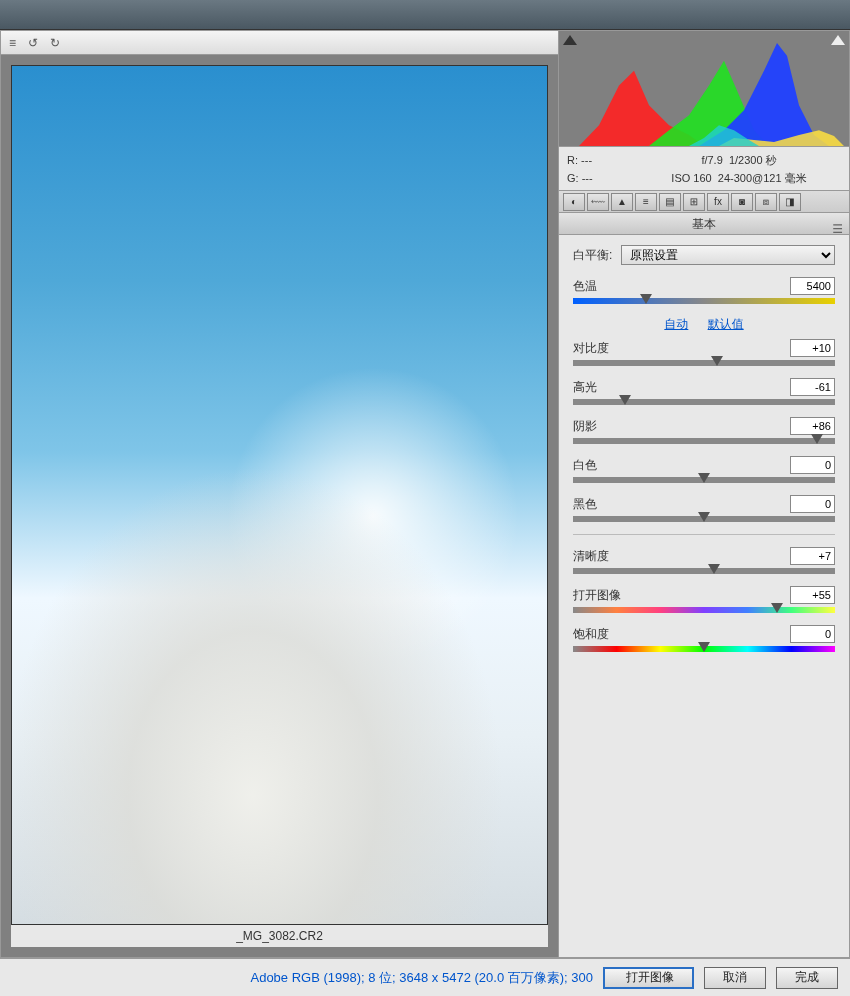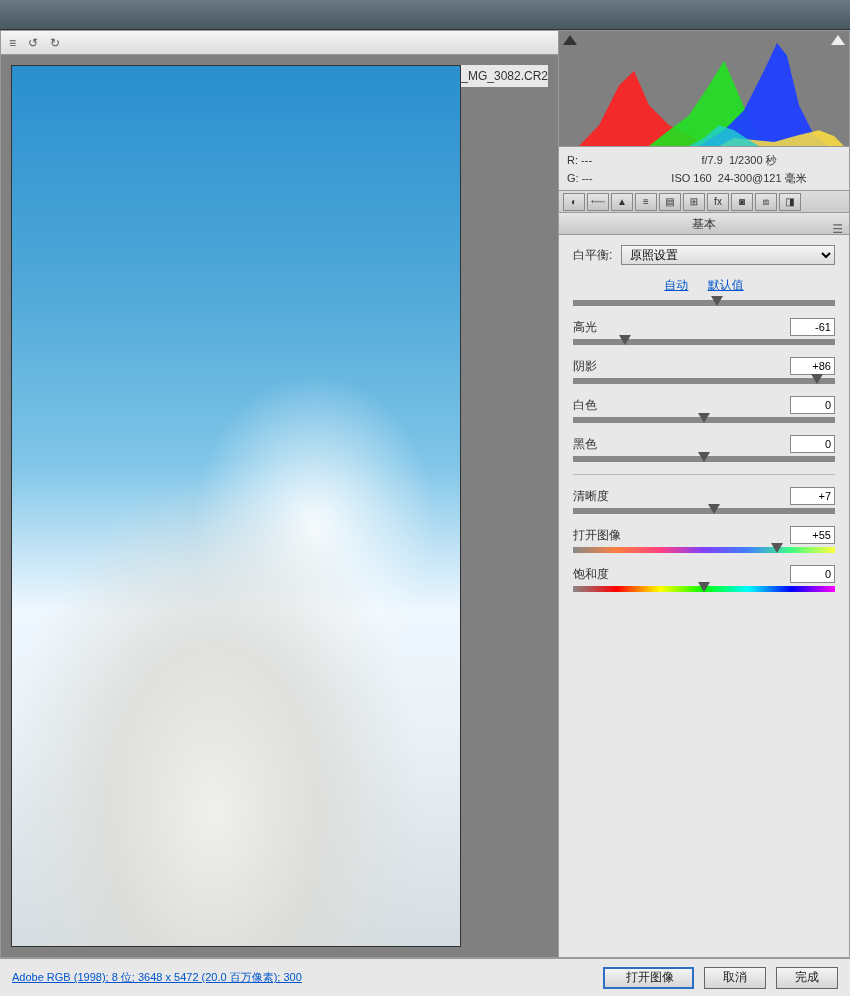--- a/index.html
+++ b/index.html
@@ -3,21 +3,21 @@
 <meta charset="utf-8">
 <style>
 * { box-sizing: border-box; margin: 0; padding: 0; font-family: "Microsoft YaHei", sans-serif; }
 body { background: #4a5860; width: 850px; height: 996px; overflow: hidden; font-size: 12px; }
 .app { background: #e8e8e8; width: 850px; height: 996px; display: flex; flex-direction: column; }
 .titlebar { height: 30px; background: linear-gradient(#6a7882, #4a5862); border-bottom: 1px solid #333; }
 .main { flex: 1; display: flex; background: #e8e8e8; border: 1px solid #999; }
 .left { flex: 1; display: flex; flex-direction: column; border-right: 1px solid #999; }
 .toolbar { height: 24px; background: linear-gradient(#f5f5f5, #ddd); border-bottom: 1px solid #999; display: flex; align-items: center; padding: 0 8px; gap: 12px; }
 .toolbar span { color: #555; cursor: pointer; }
-.preview-wrap { flex: 1; background: #808080; padding: 10px; display: flex; flex-direction: row; }
+.preview-wrap { flex: 1; background: #808080; padding: 10px; display: flex; flex-direction: column; }
 .preview { flex: 1; background: linear-gradient(180deg, #2a8fcf 0%, #4fa8d8 25%, #7fc5e8 45%, #eff8ff 62%, #e8f0f5 78%, #d5dde2 100%); position: relative; overflow: hidden; border: 1px solid #333; }
 .preview::before { content: ''; position: absolute; top: 35%; right: 5%; width: 55%; height: 35%; background: radial-gradient(ellipse, rgba(255,255,255,0.9), rgba(255,255,255,0) 70%); }
 .preview::after { content: ''; position: absolute; bottom: 0; left: 0; right: 0; height: 60%; background: radial-gradient(ellipse at 45% 75%, rgba(240,240,235,0.95) 0%, rgba(220,220,215,0.8) 30%, rgba(200,200,195,0) 60%); }
 .filename-bar { height: 22px; text-align: center; line-height: 22px; color: #333; background: #e8e8e8; }
 .right { width: 290px; background: #e8e8e8; display: flex; flex-direction: column; }
 .histogram { height: 116px; background: #808080; border-bottom: 1px solid #999; position: relative; }
 .hist-svg { width: 100%; height: 100%; }
 .shadow-clip { position: absolute; top: 4px; left: 4px; width: 0; height: 0; border-left: 7px solid transparent; border-right: 7px solid transparent; border-bottom: 10px solid #333; cursor: pointer; }
 .highlight-clip { position: absolute; top: 4px; right: 4px; width: 0; height: 0; border-left: 7px solid transparent; border-right: 7px solid transparent; border-bottom: 10px solid #eee; cursor: pointer; }
 .metadata { height: 44px; background: #e8e8e8; border-bottom: 1px solid #999; display: flex; padding: 4px 8px; font-size: 11px; color: #333; line-height: 18px; }
@@ -39,21 +39,21 @@
 .slider-thumb { position: absolute; top: -4px; width: 0; height: 0; border-left: 6px solid transparent; border-right: 6px solid transparent; border-top: 10px solid #555; margin-left: -6px; }
 .track-temp { background: linear-gradient(90deg, #0060ff, #888 50%, #e8d000); }
 .track-tint { background: linear-gradient(90deg, #00c000, #888 50%, #e800e8); }
 .track-gray { background: #888; }
 .track-vib { background: linear-gradient(90deg, #888, #ff8040, #ff4080, #8040ff, #4080ff, #40ff80, #ffff40); }
 .track-sat { background: linear-gradient(90deg, #888 0%, #ff0000, #ffff00, #00ff00, #00ffff, #0000ff, #ff00ff 100%); }
 .links-row { text-align: center; margin: 8px 0 6px; }
 .links-row a { color: #0055cc; text-decoration: underline; margin: 0 8px; cursor: pointer; }
 .sep { border-top: 1px solid #bbb; margin: 8px 0 12px; }
 .footer { height: 38px; background: #e8e8e8; border-top: 1px solid #999; display: flex; align-items: center; padding: 0 12px; gap: 10px; }
-.footer-info { flex: 1; text-align: left; color: #0055cc; text-decoration: underline; font-size: 11px; cursor: pointer; }
+.footer-info { flex: 1; text-align: right; color: #0055cc; font-size: 13px; cursor: pointer; }
 .btn { height: 22px; padding: 0 18px; background: linear-gradient(#f5f5f5, #d5d5d5); border: 1px solid #666; font-size: 12px; cursor: pointer; color: #222; }
 .btn-primary { border: 2px solid #2a6fc5; padding-left: 21px; }
 </style>
 </head>
 <body>
 
 <div class="app">
   <div class="titlebar"></div>
   <div class="main">
     <div class="left">
@@ -105,27 +105,40 @@
       <div class="panel-title">
         <span>基本</span>
         <span class="panel-menu">☰</span>
       </div>
       <div class="controls">
         <div class="row-wb">
           <label>白平衡:</label>
           <select><option>原照设置</option></select>
         </div>
 
+        <div class="slider-row">
+          <div class="slider-head">
+              <label>色温</label>
+              <input value="5400" style="">
+            </div>
+          <div class="slider-track track-temp">
+              <div class="slider-thumb" style="left:28%"></div>
+            </div>
+        </div>
 
         <div class="links-row">
           <a>自动</a>
           <a>默认值</a>
         </div>
 
         <div class="slider-row">
+          <div class="slider-head">
+              <label>对比度</label>
+              <input value="+10" style="">
+            </div>
           <div class="slider-track track-gray">
               <div class="slider-thumb" style="left:55%"></div>
             </div>
         </div>
         <div class="slider-row">
           <div class="slider-head">
               <label>高光</label>
               <input value="-61" style="">
             </div>
           <div class="slider-track track-gray">

